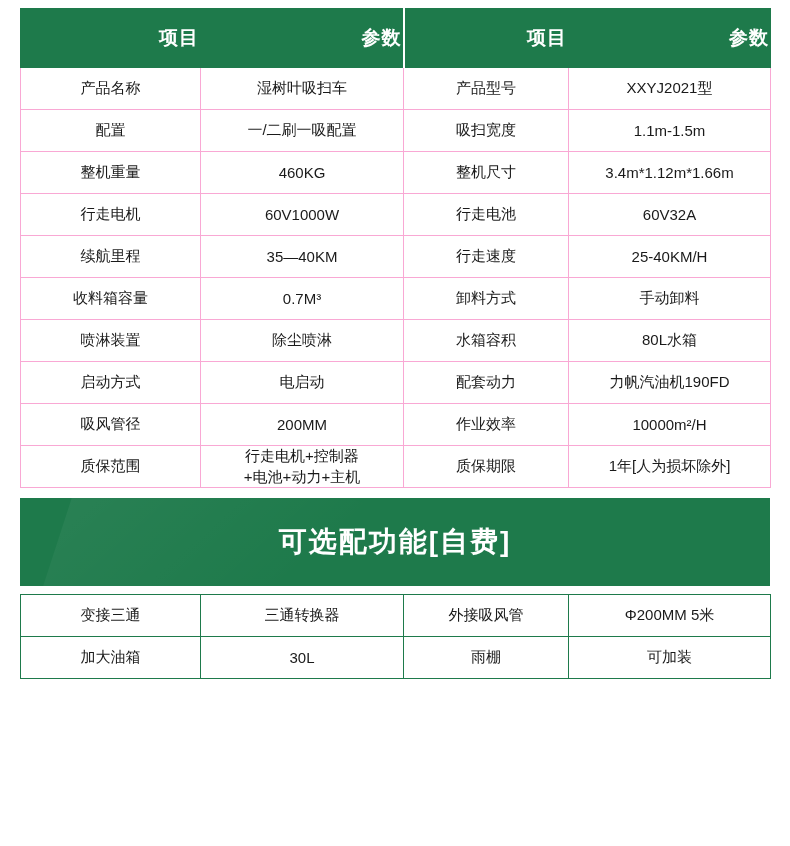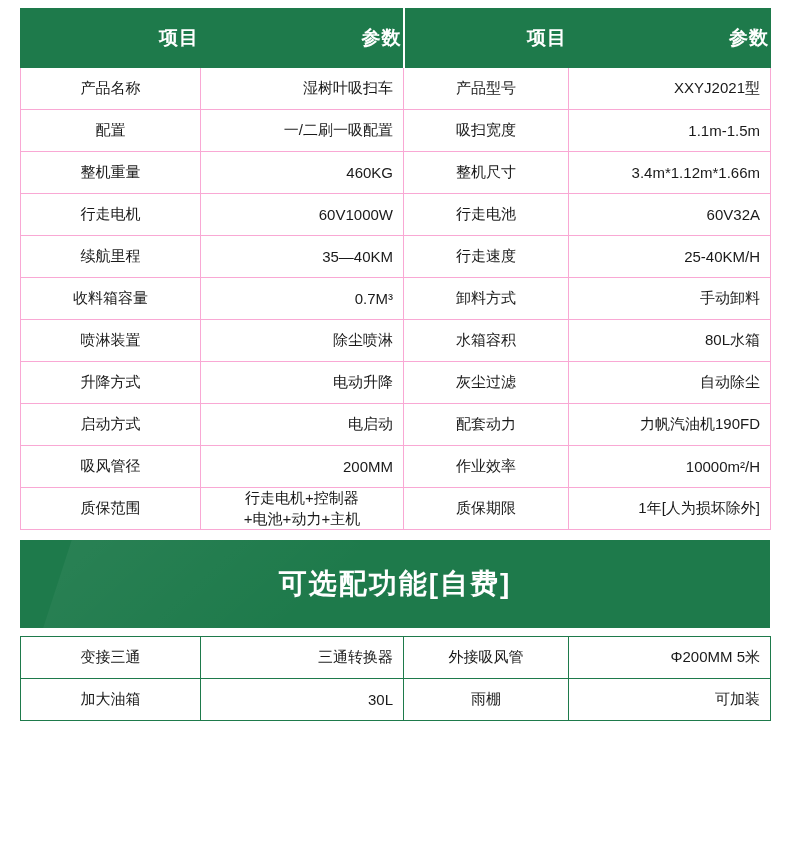--- a/index.html
+++ b/index.html
@@ -51,21 +51,21 @@
     color: #1a1a1a;
     padding: 0 10px;
     box-sizing: border-box;
     vertical-align: middle;
   }
   td.label {
     text-align: center;
     font-weight: normal;
   }
   td.value {
-    text-align: right;
+    text-align: center;
   }
   td.two-line {
     font-size: 12.5px;
     line-height: 1.35;
     text-align: center;
     padding: 2px 4px;
   }
   .banner {
     margin: 10px 20px 0 20px;
     width: 750px;
@@ -169,26 +169,20 @@
         <td class="label">卸料方式</td>
         <td class="value">手动卸料</td>
       </tr>
       <tr>
         <td class="label">喷淋装置</td>
         <td class="value">除尘喷淋</td>
         <td class="label">水箱容积</td>
         <td class="value">80L水箱</td>
       </tr>
       <tr>
-        <td class="label">升降方式</td>
-        <td class="value">电动升降</td>
-        <td class="label">灰尘过滤</td>
-        <td class="value">自动除尘</td>
-      </tr>
-      <tr>
         <td class="label">启动方式</td>
         <td class="value">电启动</td>
         <td class="label">配套动力</td>
         <td class="value">力帆汽油机190FD</td>
       </tr>
       <tr>
         <td class="label">吸风管径</td>
         <td class="value">200MM</td>
         <td class="label">作业效率</td>
         <td class="value">10000m²/H</td>

